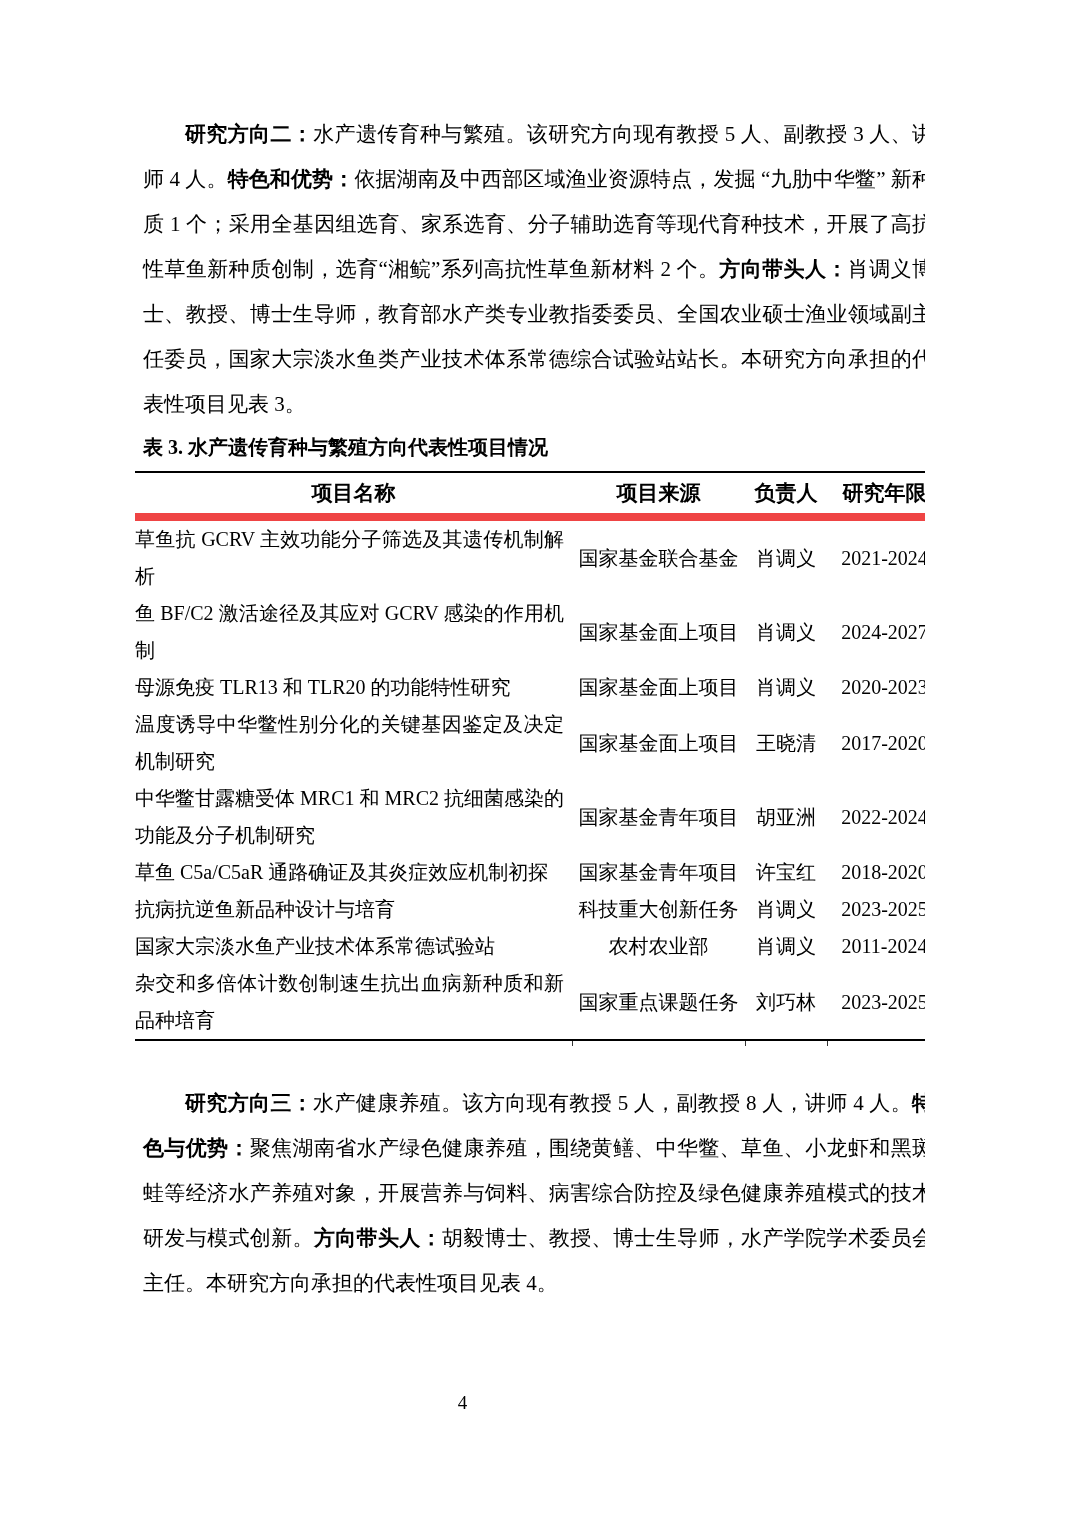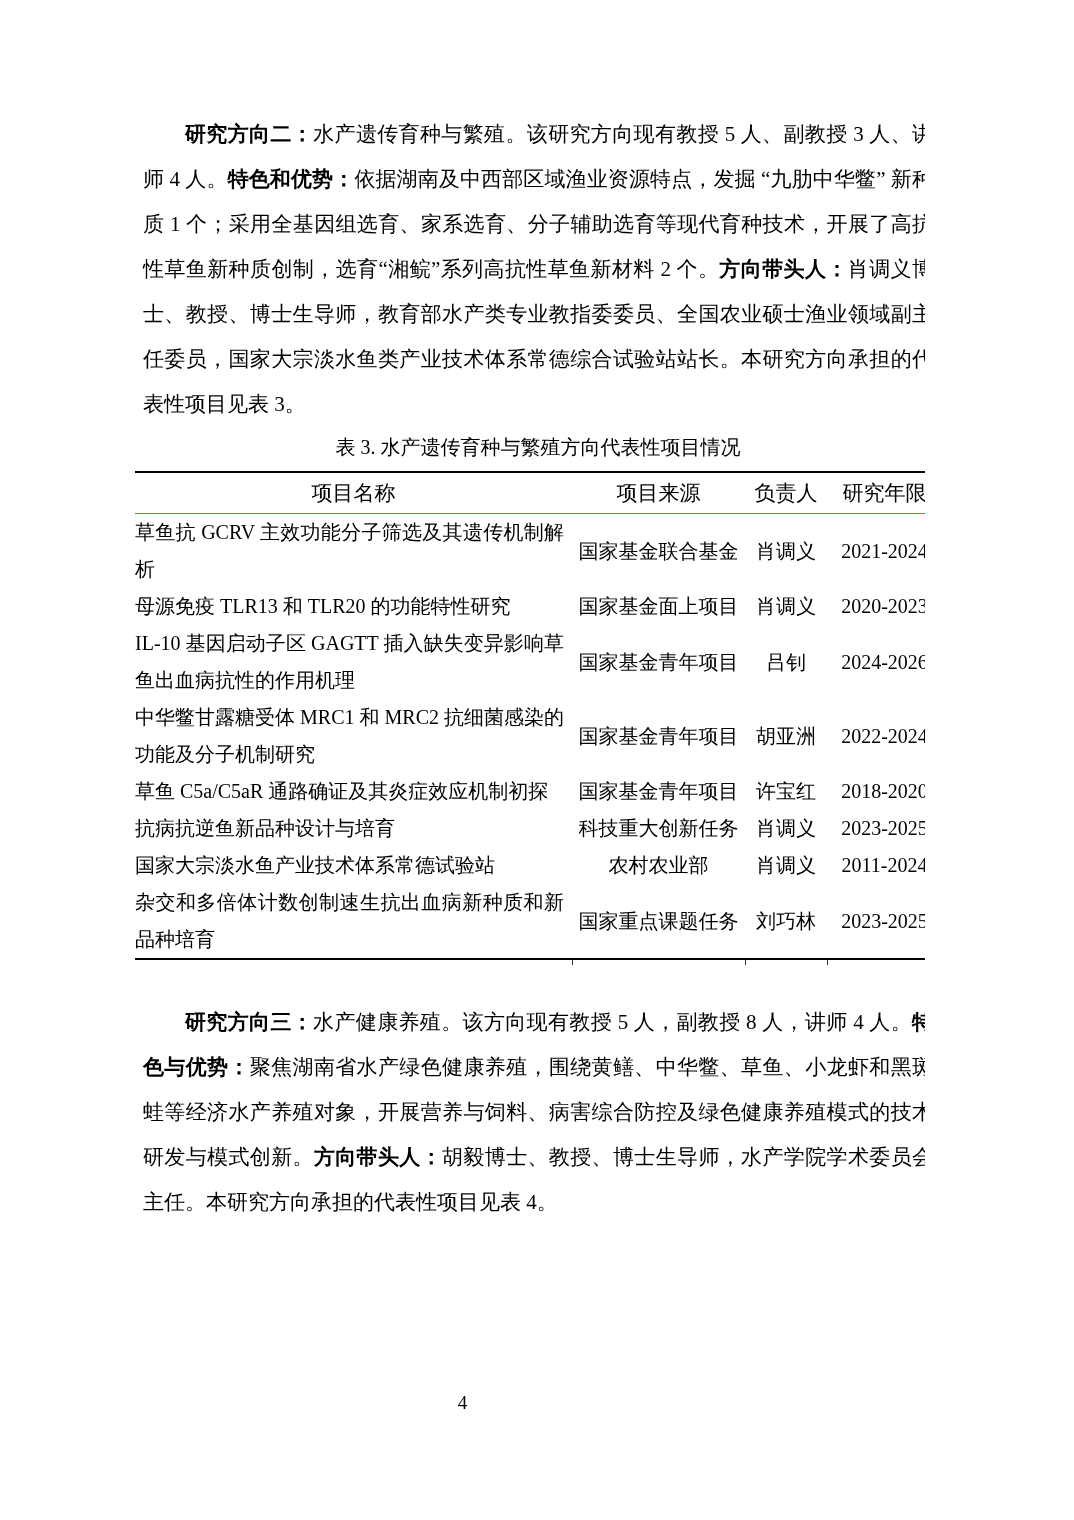--- a/index.html
+++ b/index.html
@@ -20,22 +20,21 @@
     font-size:21px;
     line-height:45px;
     text-align:justify;
     text-indent:42px;
     margin:0;
   }
   .para b { font-weight:bold; }
   .para-3 { margin-top:40px; }
   .table-title {
     font-size:20px;
-    font-weight:normal;
-    text-align:center;
+    font-weight:bold;
     line-height:28px;
     margin:6px 0 10px 0;
   }
   .table-wrap {
     position:relative;
     margin-left:-8px;
     width:807px;
   }
   table.projects {
     border-collapse:collapse;
@@ -43,25 +42,25 @@
     width:807px;
     border-top:2px solid #000;
     border-bottom:2px solid #000;
   }
   col.c0 { width:437px; }
   col.c1 { width:173px; }
   col.c2 { width:82px; }
   col.c3 { width:115px; }
   table.projects th {
     font-size:21px;
-    font-weight:normal;
+    font-weight:bold;
     text-align:center;
     line-height:24px;
     padding:8px 0;
-    border-bottom:1px solid #ef4444;
+    border-bottom:8px solid #ef4444;
   }
   table.projects td {
     font-size:20px;
     line-height:37px;
     vertical-align:middle;
     padding:0;
   }
   table.projects td.col0 { text-align:justify; padding-right:8px;margin-left:28px; }
   table.projects td.col1,
   table.projects td.col2,
@@ -111,30 +110,36 @@
             </tr>
         </thead>
         <tbody>
             <tr>
               <td class="col0">草鱼抗 GCRV 主效功能分子筛选及其遗传机制解析</td>
               <td class="col1">国家基金联合基金</td>
               <td class="col2">肖调义</td>
               <td class="col3">2021-2024</td>
             </tr>
             <tr>
+              <td class="col0">鱼 BF/C2 激活途径及其应对 GCRV 感染的作用机制</td>
+              <td class="col1">国家基金面上项目</td>
+              <td class="col2">肖调义</td>
+              <td class="col3">2024-2027</td>
+            </tr>
+            <tr>
               <td class="col0">母源免疫 TLR13 和 TLR20 的功能特性研究</td>
               <td class="col1">国家基金面上项目</td>
               <td class="col2">肖调义</td>
               <td class="col3">2020-2023</td>
             </tr>
             <tr>
-              <td class="col0">IL-10 基因启动子区 GAGTT 插入缺失变异影响草鱼出血病抗性的作用机理</td>
-              <td class="col1">国家基金青年项目</td>
-              <td class="col2">吕钊</td>
-              <td class="col3">2024-2026</td>
+              <td class="col0">温度诱导中华鳖性别分化的关键基因鉴定及决定机制研究</td>
+              <td class="col1">国家基金面上项目</td>
+              <td class="col2">王晓清</td>
+              <td class="col3">2017-2020</td>
             </tr>
             <tr>
               <td class="col0">中华鳖甘露糖受体 MRC1 和 MRC2 抗细菌感染的功能及分子机制研究</td>
               <td class="col1">国家基金青年项目</td>
               <td class="col2">胡亚洲</td>
               <td class="col3">2022-2024</td>
             </tr>
             <tr>
               <td class="col0">草鱼 C5a/C5aR 通路确证及其炎症效应机制初探</td>
               <td class="col1">国家基金青年项目</td>

